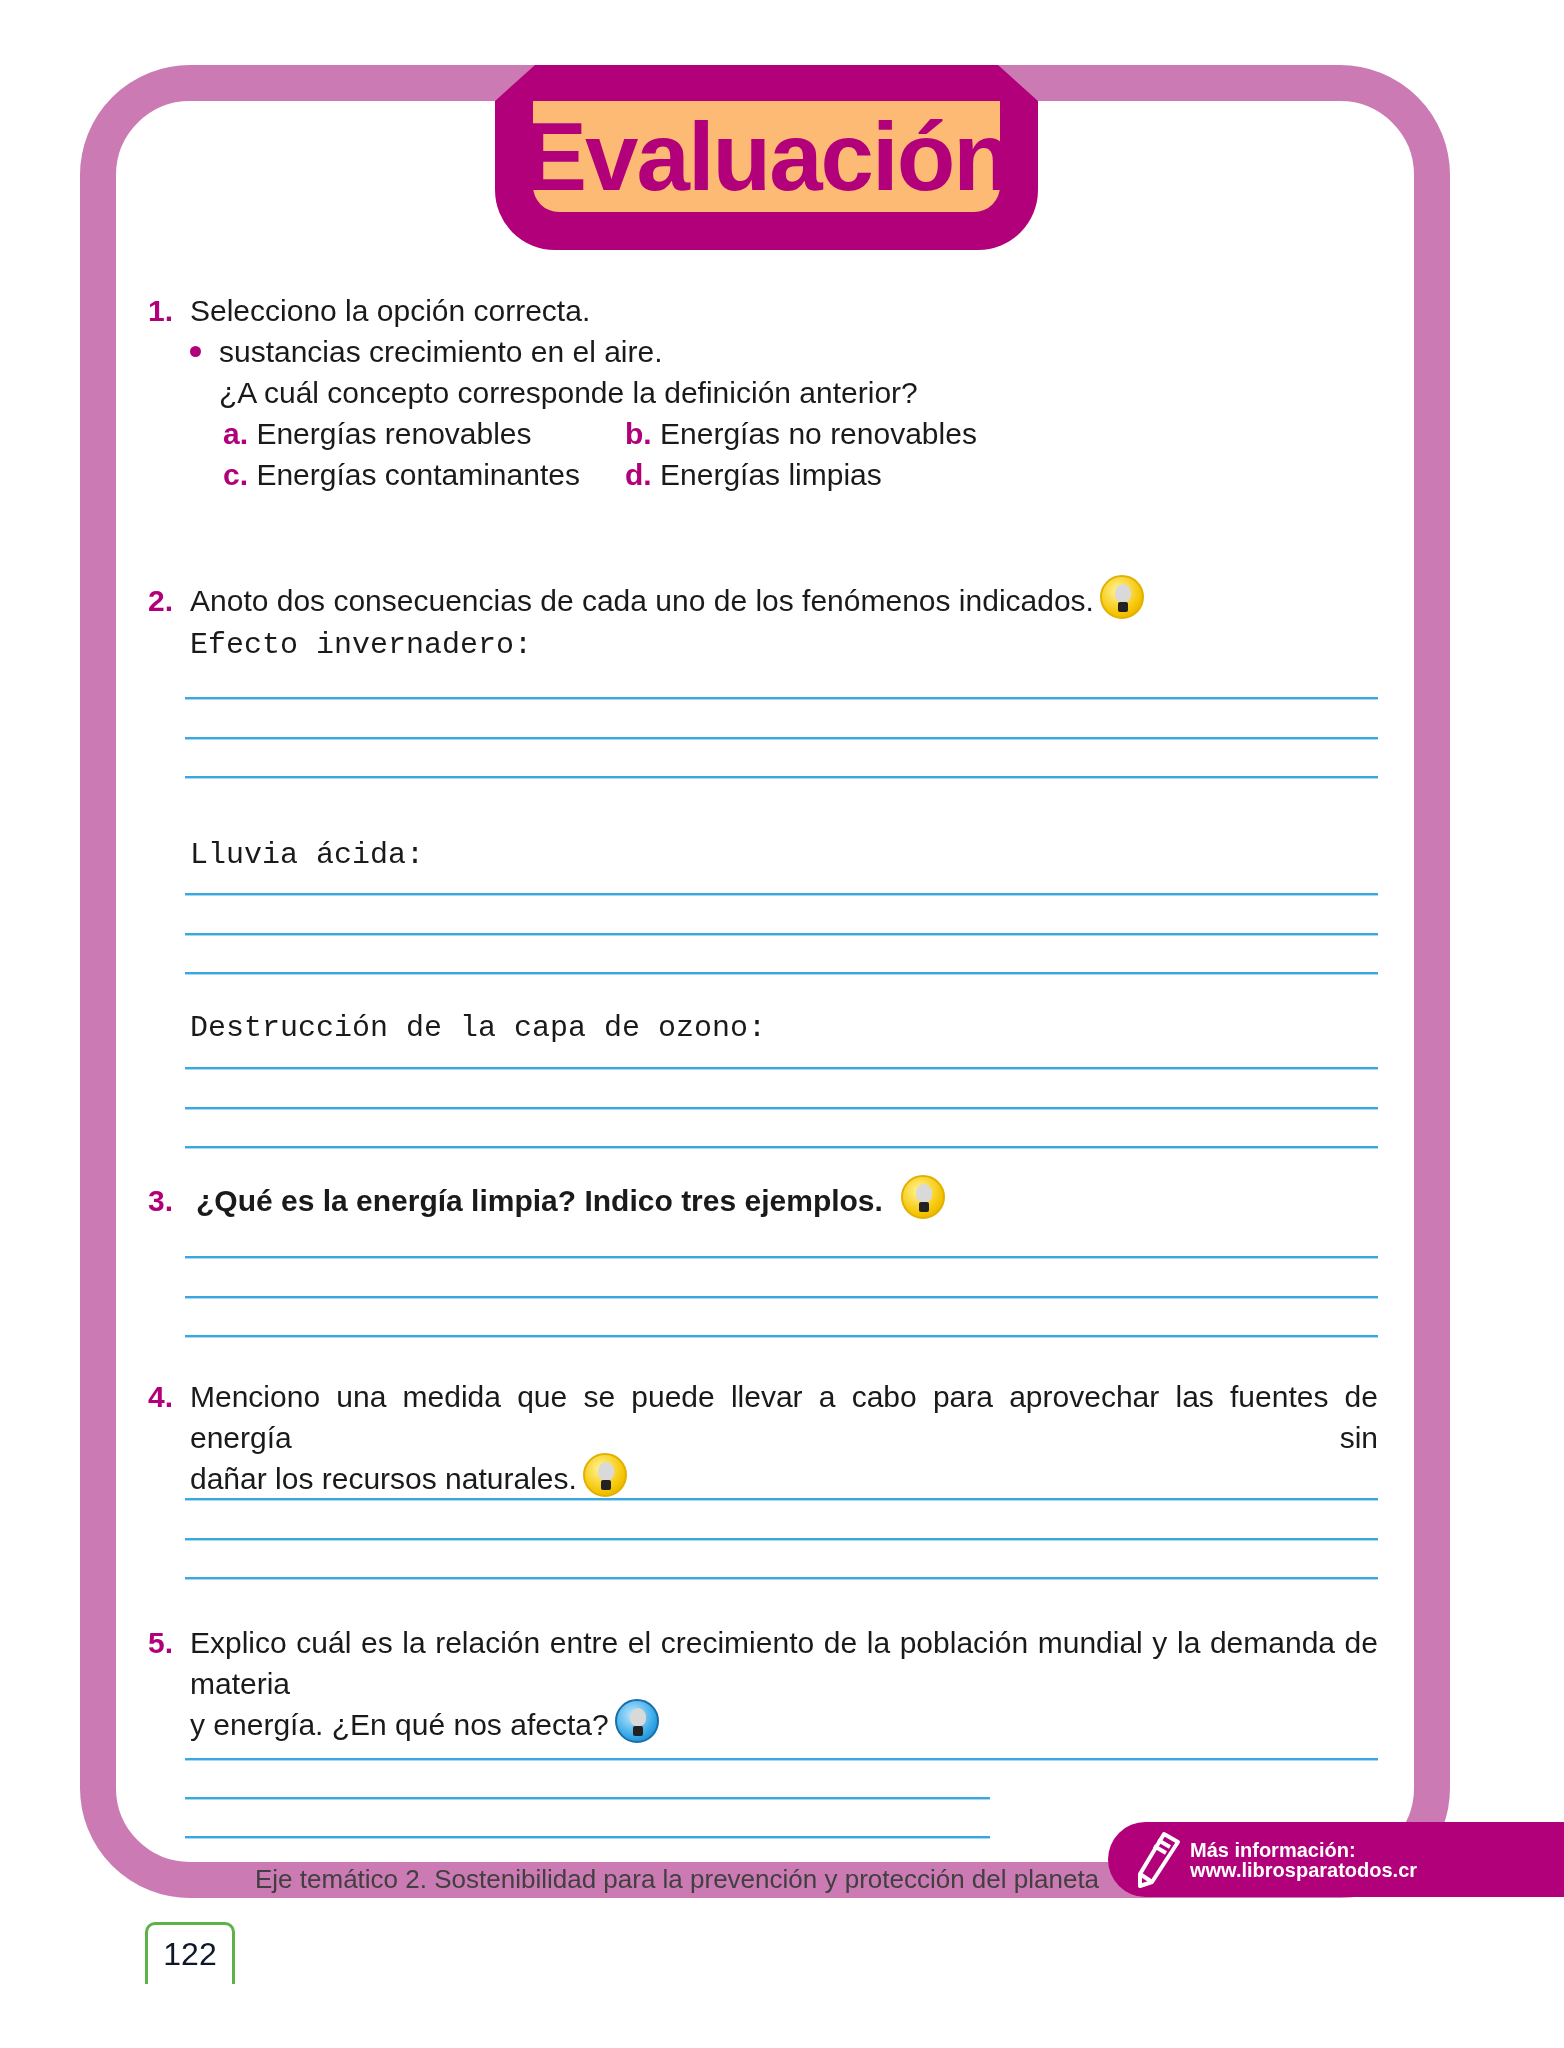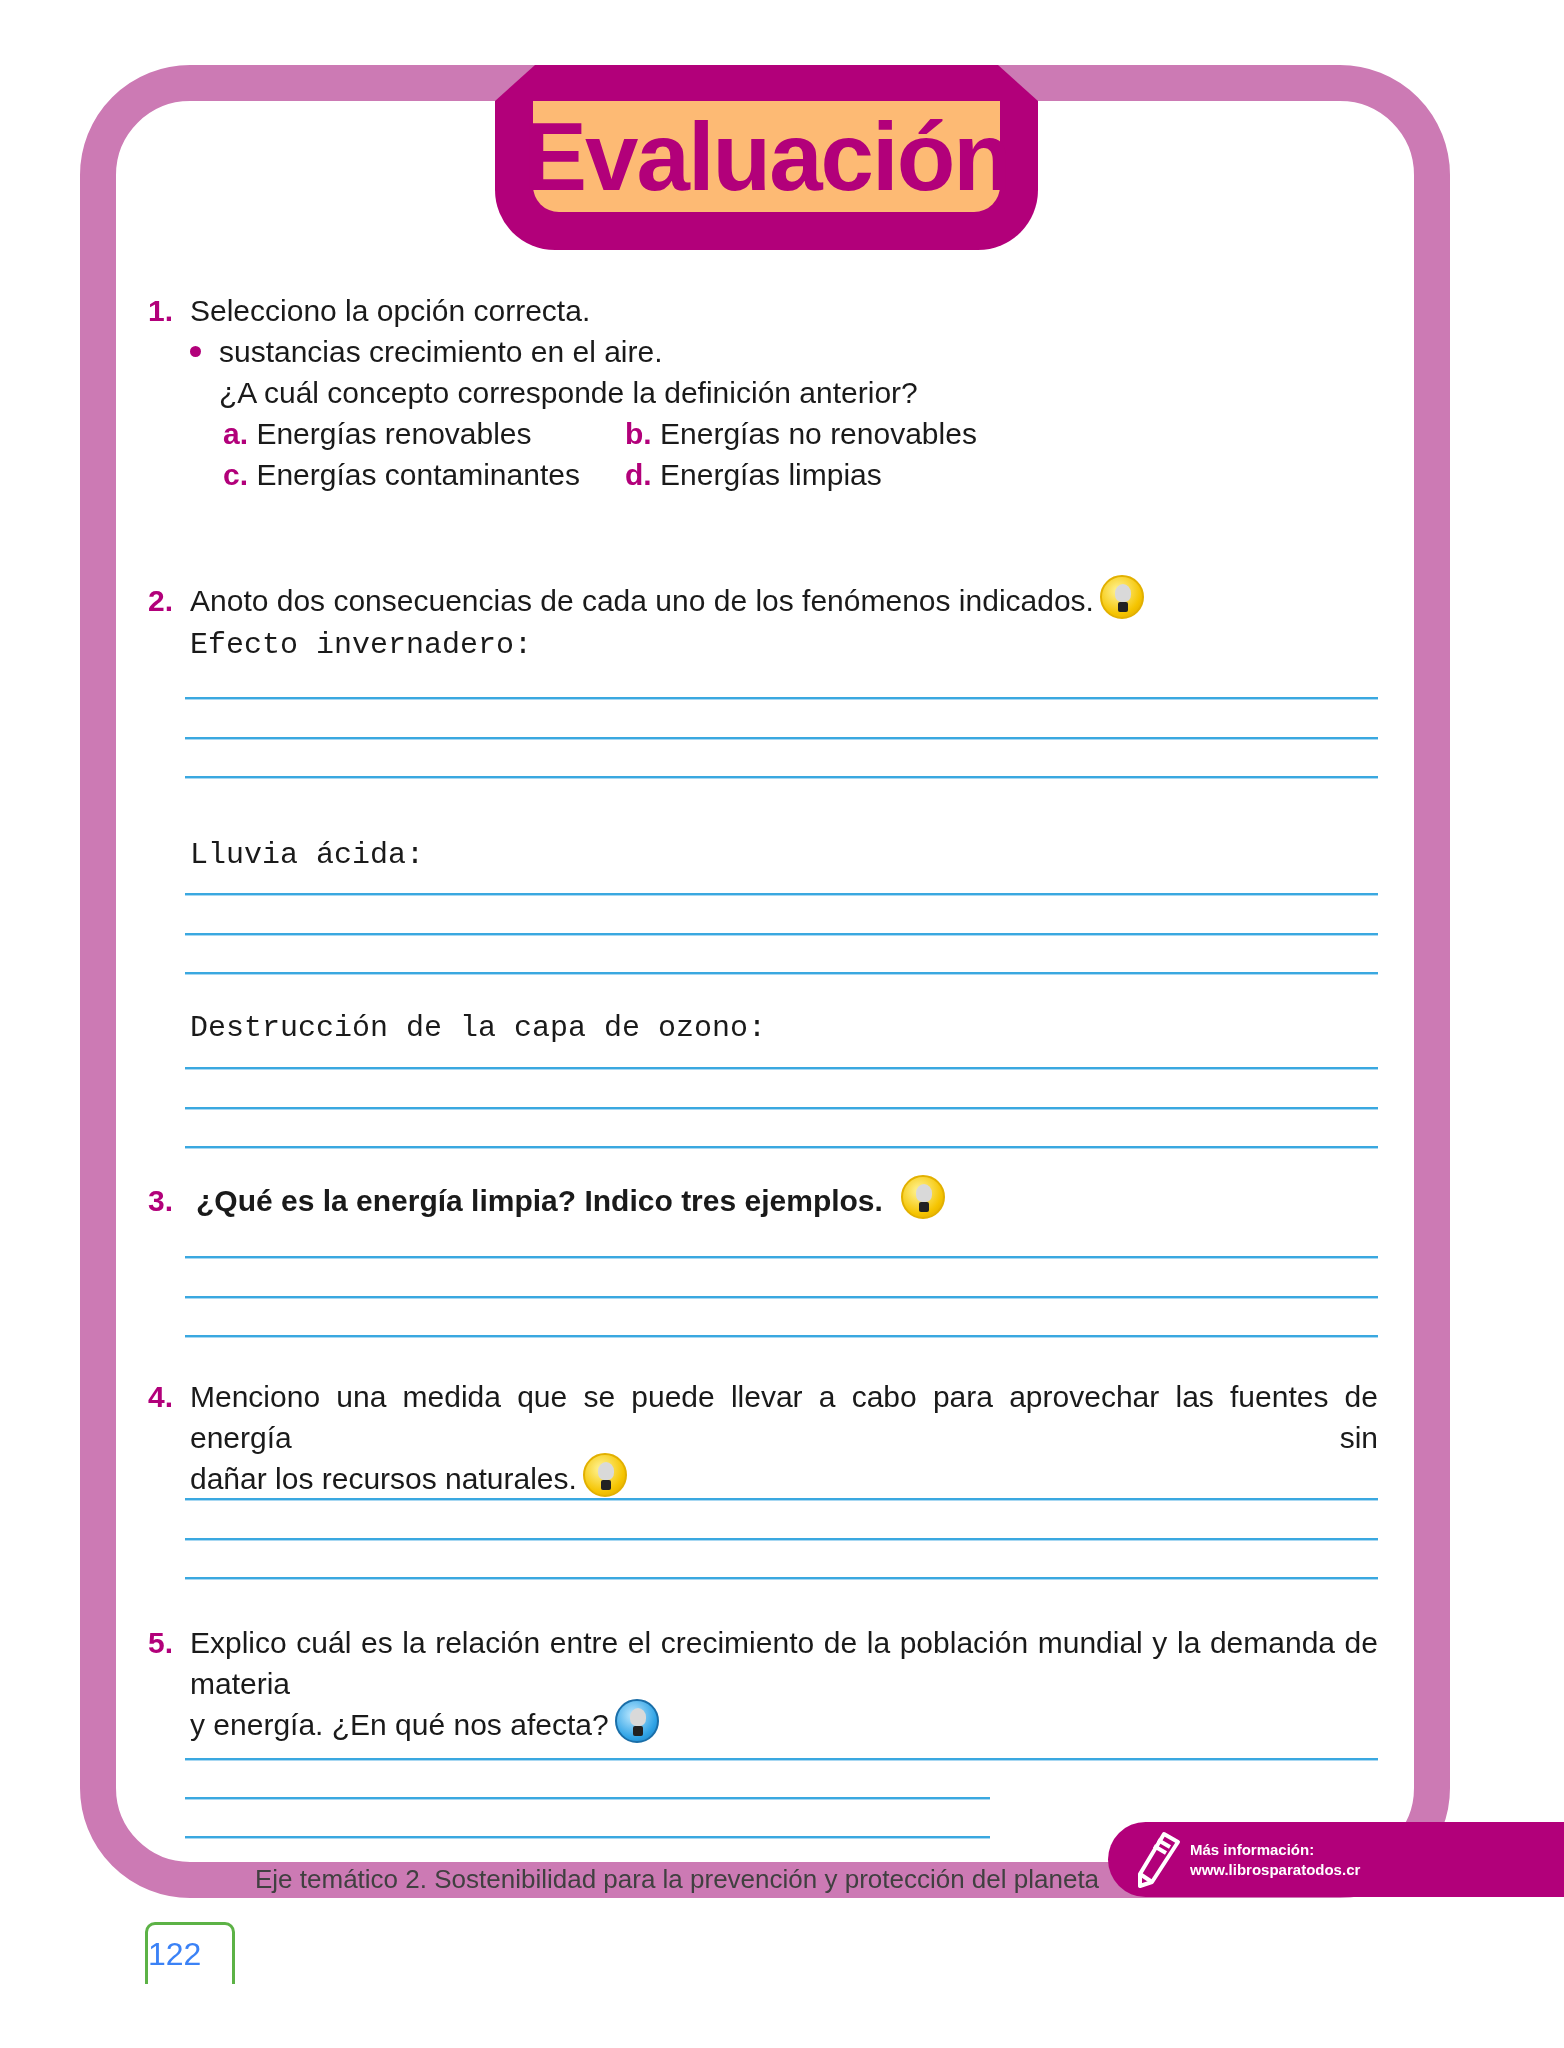--- a/index.html
+++ b/index.html
@@ -54,27 +54,27 @@
   .bulb.blue { background: radial-gradient(circle at 40% 35%, #bfe9ff, #2fa3e6 65%, #1475b8); border: 2px solid #1a6ea8; }
   .bulb .glass { position: absolute; left: 13px; top: 7px; width: 16px; height: 18px; border-radius: 50% 50% 40% 40%; background: #d9d9d9; }
   .bulb .base { position: absolute; left: 16px; top: 25px; width: 10px; height: 10px; background: #222; border-radius: 2px; }
   
   .more-info {
     position: absolute; left: 1108px; top: 1822px; width: 456px; height: 75px;
     background: #b2007a; border-radius: 38px 0 0 38px;
     display: flex; align-items: center; color: #fff;
   }
   .more-info .pencil { width: 48px; height: 60px; margin-left: 26px; margin-right: 8px; }
-  .more-info .txt { font-size: 15px; font-weight: bold; line-height: 20px; }
+  .more-info .txt { font-size: 20px; font-weight: bold; line-height: 20px; }
   
   .page-tab {
     position: absolute; left: 145px; top: 1922px; width: 90px; height: 62px;
     border: 3px solid #5cb246; border-bottom: none; border-radius: 10px 10px 0 0;
-    display: flex; align-items: center; justify-content: flex-start; box-sizing: border-box;
-    font-size: 32px; color: #3b82f6;
+    display: flex; align-items: center; justify-content: center; box-sizing: border-box;
+    font-size: 32px; color: #0f172a;
   }
   .footer-text { position: absolute; left: 255px; top: 1864px; font-size: 26px; color: #404040; }
 </style>
 </head>
 <body>
 
 <div class="frame"></div>
 
 <div class="title-tab">
   <div class="corner-l"></div>

